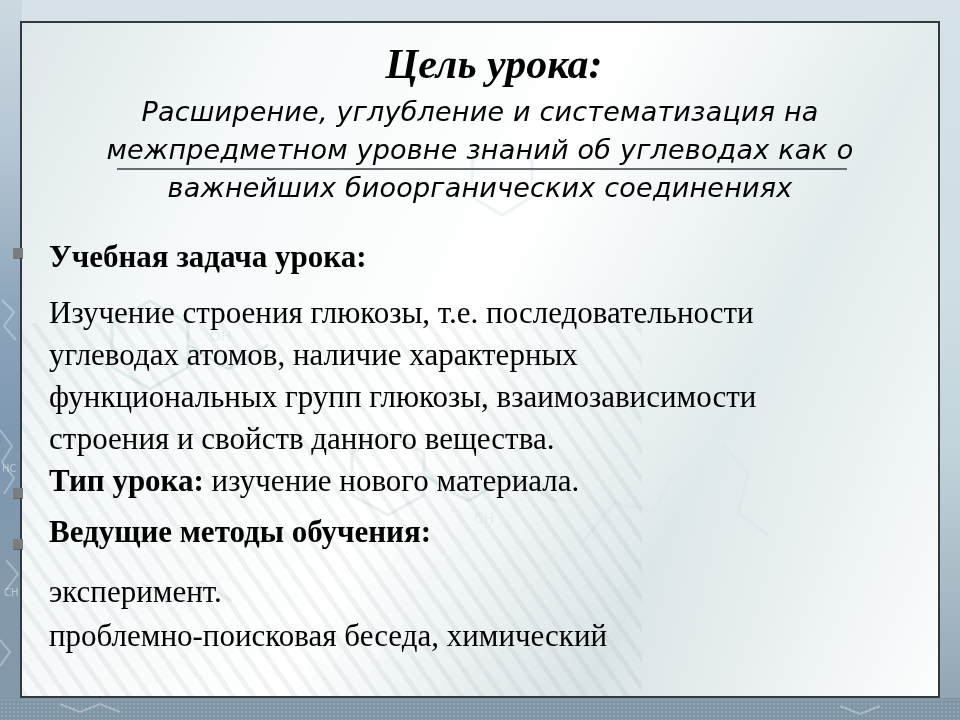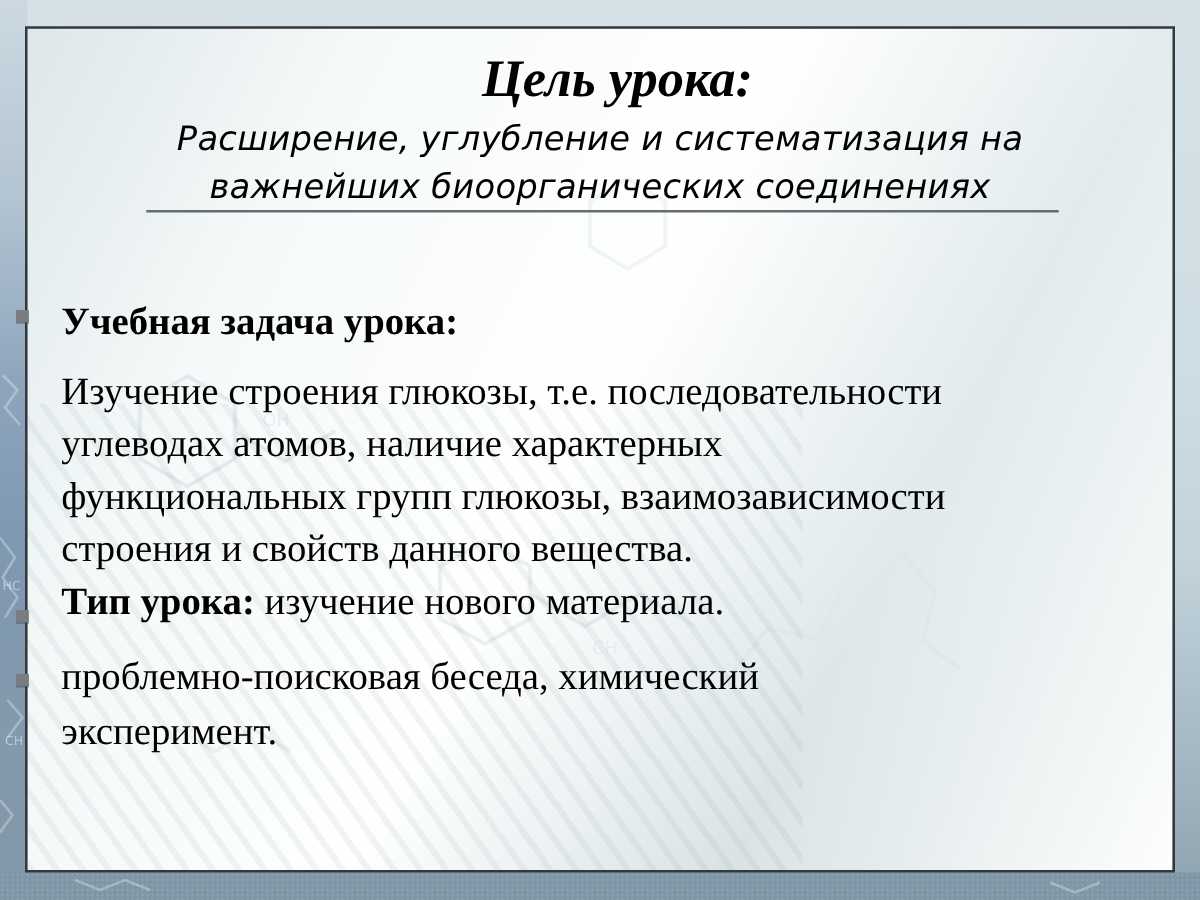--- a/index.html
+++ b/index.html
@@ -128,20 +128,21 @@
       <text x="452" y="500">CH</text>
       <text x="586" y="470">H</text>
     </g>
   </svg>
   <div class="panel-streaks"></div>
 
   <div class="title">Цель урока:</div>
 
   <div class="subtitle">
     <div class="s-line">Расширение, углубление и систематизация на</div>
+    <div class="s-line">межпредметном уровне знаний об углеводах как о</div>
     <div class="s-line">важнейших биоорганических соединениях</div>
   </div>
   <div class="subtitle-rule"></div>
 
   <div class="bullet-sq bullet-1"></div>
   <div class="bullet-sq bullet-2"></div>
   <div class="bullet-sq bullet-3"></div>
 
   <div class="body-text">
     <div class="line item-label">Учебная задача урока:</div>
@@ -150,20 +151,21 @@
       <div class="line">Изучение строения глюкозы, т.е. последовательности</div>
       <div class="line">углеводах атомов, наличие характерных</div>
       <div class="line">функциональных групп глюкозы, взаимозависимости</div>
       <div class="line">строения и свойств данного вещества.</div>
     </div>
 
     <div class="line item2">
       <span class="item-label">Тип урока:</span><span> изучение нового материала.</span>
     </div>
 
+    <div class="line item3 item-label">Ведущие методы обучения:</div>
 
     <div class="para2">
+      <div class="line">эксперимент.</div>
       <div class="line">проблемно-поисковая беседа, химический</div>
-      <div class="line">эксперимент.</div>
     </div>
   </div>
 
 </div>
 
 </body></html>

